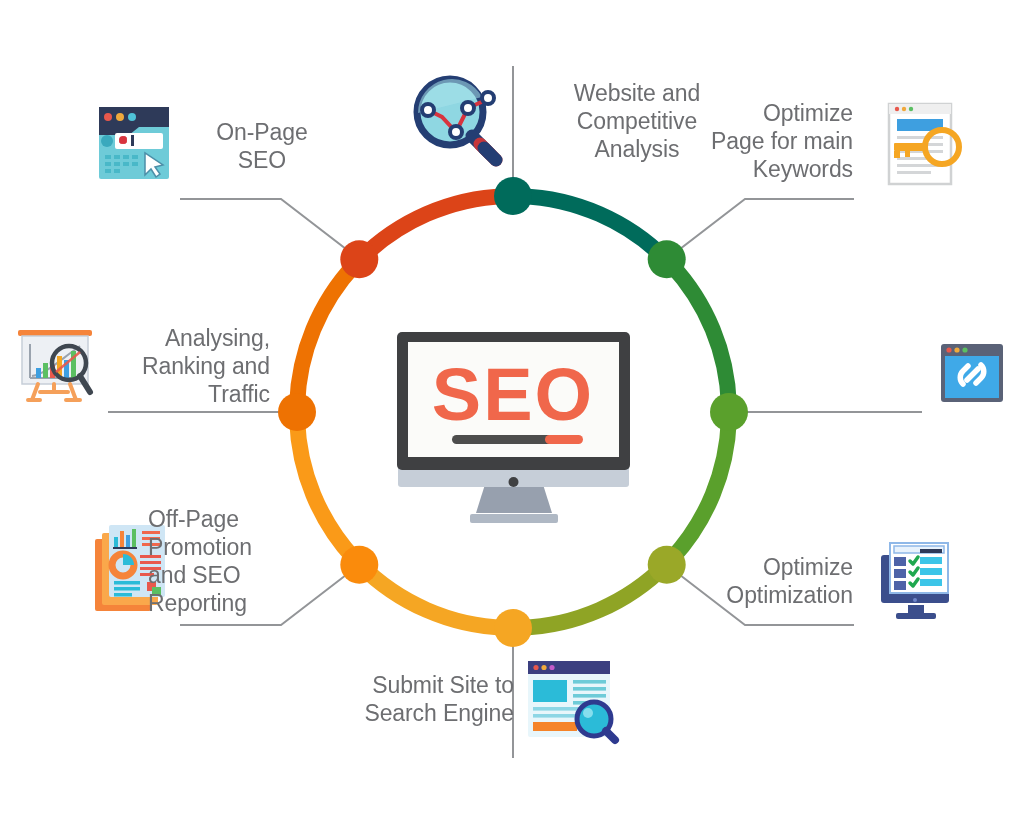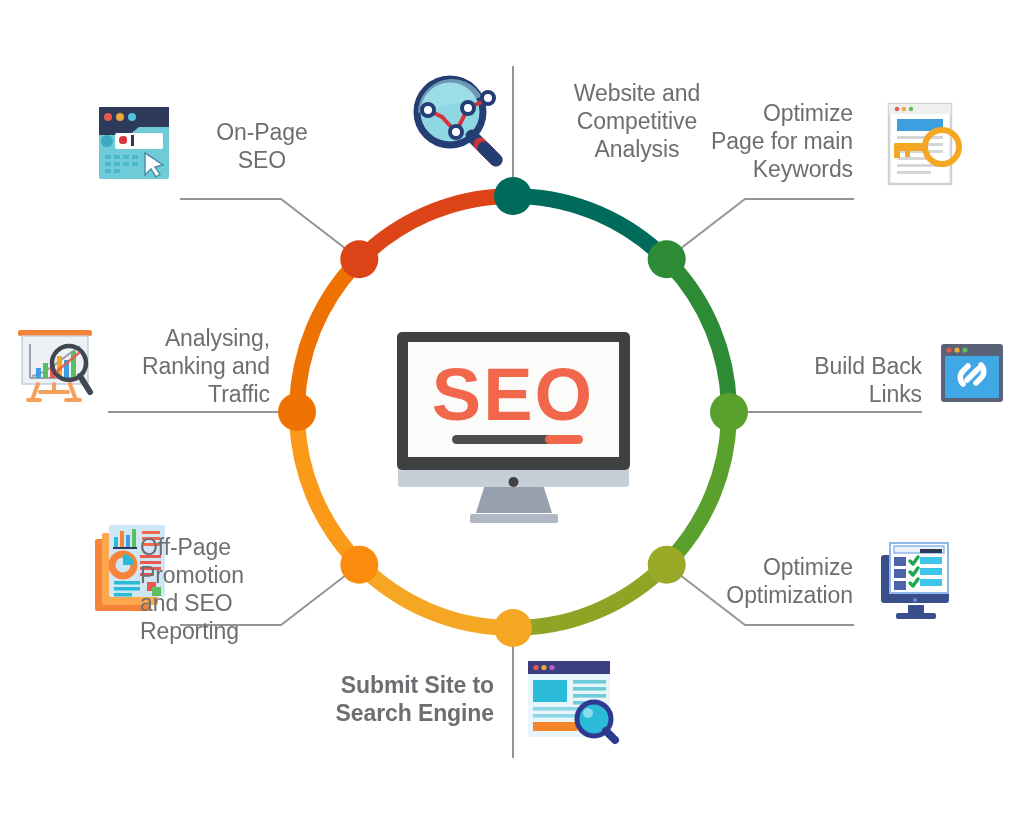--- a/index.html
+++ b/index.html
@@ -263,30 +263,28 @@
   </svg>
 
   <div class="lbl lbl-r" style="left:532px;top:79px;width:210px;">Website and
 Competitive
 Analysis</div>
 
   <div class="lbl lbl-r" style="left:683px;top:99px;width:170px;text-align:right;">Optimize
 Page for main
 Keywords</div>
 
-  <div class="lbl lbl-r" style="left:770px;top:352px;width:152px;text-align:right;">Build Back
-Links</div>
 
   <div class="lbl lbl-r" style="left:700px;top:553px;width:153px;text-align:right;">Optimize
 Optimization</div>
 
-  <div class="lbl lbl-l" style="left:296px;top:671px;width:198px;font-weight:bold;">Submit Site to
+  <div class="lbl lbl-l" style="left:316px;top:671px;width:198px;">Submit Site to
 Search Engine</div>
 
-  <div class="lbl lbl-l" style="left:140px;top:505px;width:148px;text-align:left;margin-top:28px;">Off-Page
+  <div class="lbl lbl-l" style="left:148px;top:505px;width:148px;text-align:left;">Off-Page
 Promotion
 and SEO
 Reporting</div>
 
   <div class="lbl lbl-l" style="left:110px;top:324px;width:160px;text-align:right;">Analysing,
 Ranking and
 Traffic</div>
 
   <div class="lbl lbl-l" style="left:182px;top:118px;width:160px;text-align:center;">On-Page
 SEO</div>

